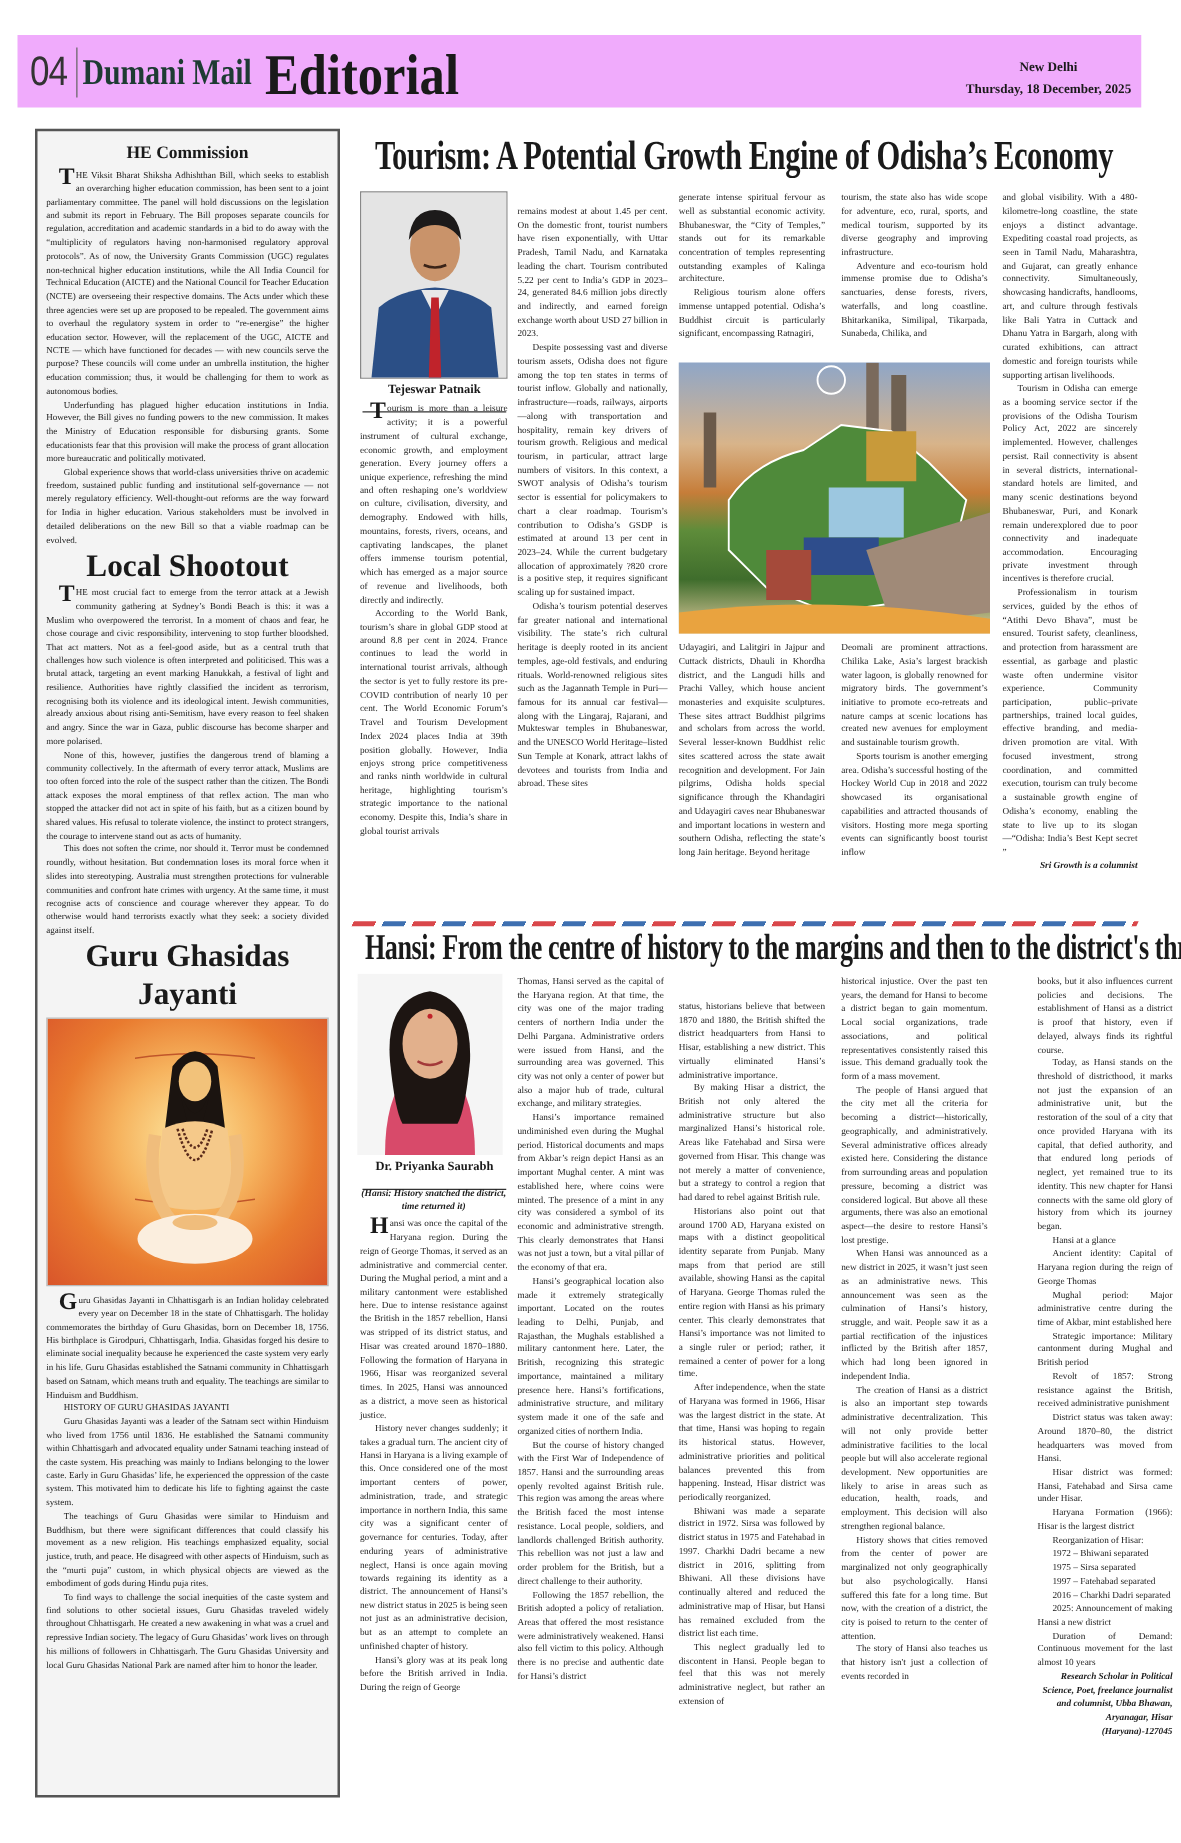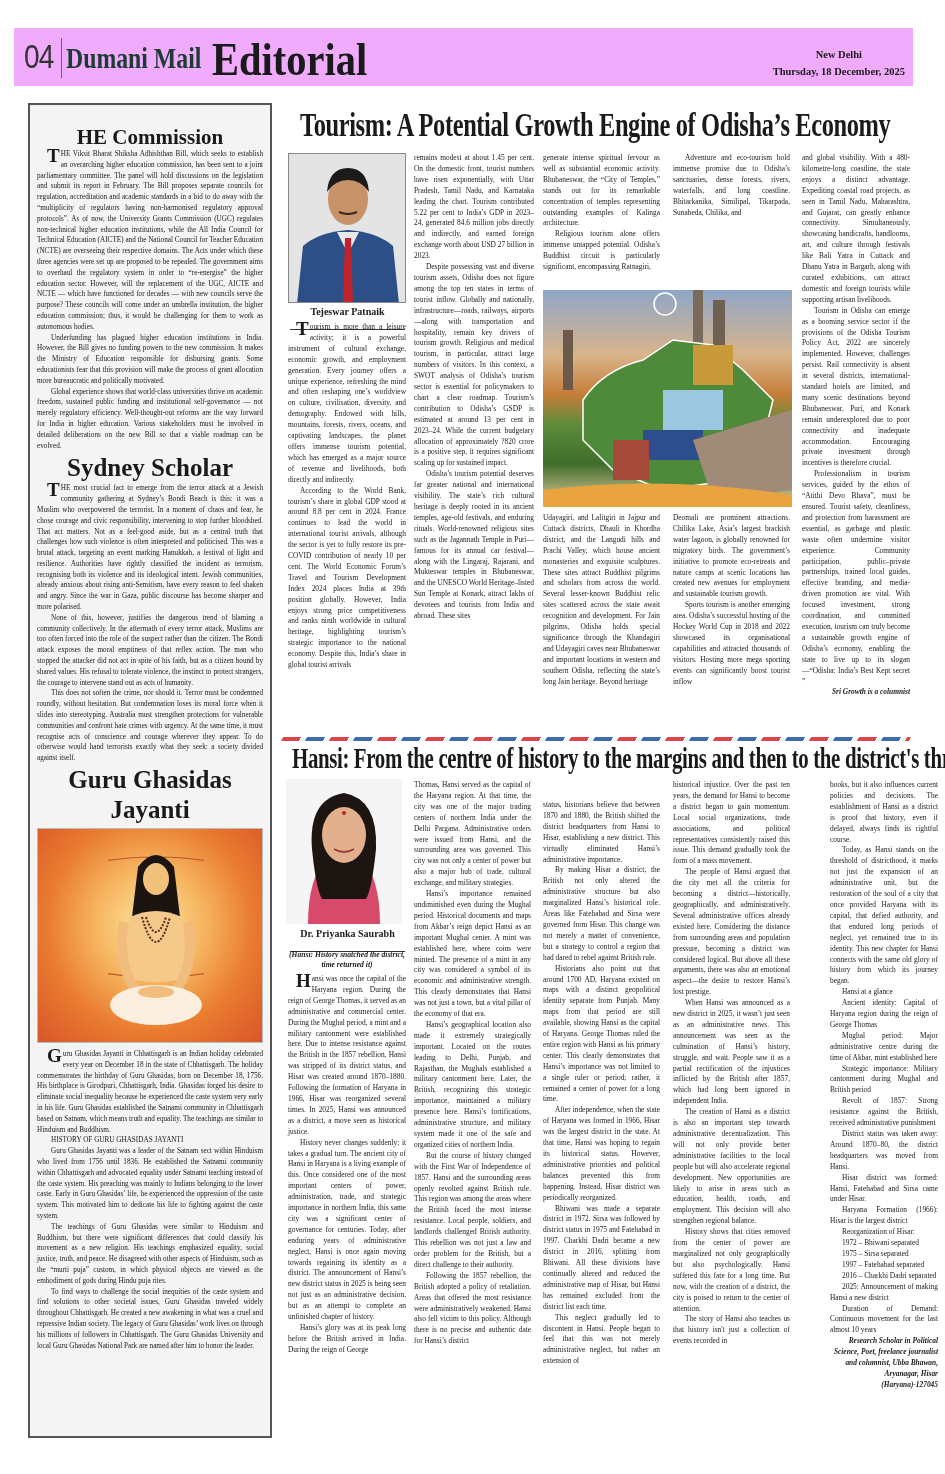--- a/index.html
+++ b/index.html
@@ -9,21 +9,21 @@
   
   .masthead { position: absolute; left: 14px; top: 28px; width: 899px; height: 58px; background: #f0abfc; }
   .page-no { position: absolute; left: 10px; top: 10px; font-family: "Liberation Sans", sans-serif; font-weight: 300; font-size: 33px; color: #333; letter-spacing: -1px; transform: scaleX(0.85); transform-origin: left; }
   .mast-divider { position: absolute; left: 47px; top: 10px; width: 1px; height: 40px; background: #666; }
   .paper-name { position: absolute; left: 52px; top: 14px; font-family: "Liberation Serif", serif; font-weight: bold; font-size: 29px; color: #1e3b33; transform: scaleX(0.82); transform-origin: left; white-space: nowrap; }
   .section-title { position: absolute; left: 198px; top: 5px; font-family: "Liberation Serif", serif; font-weight: bold; font-size: 46px; color: #1a1a1a; transform: scaleX(0.88); transform-origin: left; }
   .dateline { position: absolute; right: 8px; top: 18px; text-align: center; font-size: 10.5px; font-weight: bold; line-height: 17px; }
 
   
   .sidebar { position: absolute; left: 28px; top: 103px; width: 244px; height: 1335px; border: 2px solid #555; background: #f4f4f4; padding: 4px 7px; }
-  .sb-head { text-align: center; font-weight: bold; font-size: 21px; line-height: 24px; margin-top: 16px; }
+  .sb-head { text-align: center; font-weight: bold; font-size: 14px; line-height: 24px; margin-top: 2px; }
   .sb-head.big { font-size: 25px; line-height: 30px; }
   .sb-text { font-size: 7.2px; line-height: 10.8px; text-align: justify; }
   .sb-text p { text-indent: 14px; }
   .sb-text p.first { text-indent: 0; }
   .dropcap { font-weight: bold; font-size: 19px; line-height: 14px; float: left; margin-right: 1px; margin-left: 10px; }
   .guru-img { width: 100%; height: 215px; margin: 3px 0 6px; background: radial-gradient(ellipse at 50% 45%, #fde7a0 0%, #f6b35e 35%, #e97b2f 65%, #d9552a 100%); position: relative; overflow: hidden; border: 1px solid #bbb; }
   .guru-figure { position: absolute; left: 70px; top: 18px; width: 96px; height: 185px; }
 
   
   .a1-title { position: absolute; left: 300px; top: 107px; font-family: "Liberation Serif", serif; font-weight: bold; font-size: 33px; transform: scaleX(0.74); transform-origin: left; white-space: nowrap; letter-spacing: -0.5px; }
@@ -56,21 +56,21 @@
 </div>
 
 <div class="sidebar">
   <div class="sb-head">HE Commission</div>
   <div class="sb-text">
     <p class="first"><span class="dropcap">T</span><span>HE Viksit Bharat Shiksha Adhishthan Bill, which seeks to establish an overarching higher education commission, has been sent to a joint parliamentary committee. The panel will hold discussions on the legislation and submit its report in February. The Bill proposes separate councils for regulation, accreditation and academic standards in a bid to do away with the “multiplicity of regulators having non-harmonised regulatory approval protocols”. As of now, the University Grants Commission (UGC) regulates non-technical higher education institutions, while the All India Council for Technical Education (AICTE) and the National Council for Teacher Education (NCTE) are overseeing their respective domains. The Acts under which these three agencies were set up are proposed to be repealed. The government aims to overhaul the regulatory system in order to “re-energise” the higher education sector. However, will the replacement of the UGC, AICTE and NCTE — which have functioned for decades — with new councils serve the purpose? These councils will come under an umbrella institution, the higher education commission; thus, it would be challenging for them to work as autonomous bodies.</span></p>
     <p>Underfunding has plagued higher education institutions in India. However, the Bill gives no funding powers to the new commission. It makes the Ministry of Education responsible for disbursing grants. Some educationists fear that this provision will make the process of grant allocation more bureaucratic and politically motivated.</p>
     <p>Global experience shows that world-class universities thrive on academic freedom, sustained public funding and institutional self-governance — not merely regulatory efficiency. Well-thought-out reforms are the way forward for India in higher education. Various stakeholders must be involved in detailed deliberations on the new Bill so that a viable roadmap can be evolved.</p>
   </div>
 
-  <div class="sb-head big" style="margin-top:2px;">Sydney Scholar</div>
+  <div class="sb-head big" style="margin-top:2px;">Local Shootout</div>
   <div class="sb-text">
     <p class="first"><span class="dropcap">T</span><span>HE most crucial fact to emerge from the terror attack at a Jewish community gathering at Sydney’s Bondi Beach is this: it was a Muslim who overpowered the terrorist. In a moment of chaos and fear, he chose courage and civic responsibility, intervening to stop further bloodshed. That act matters. Not as a feel-good aside, but as a central truth that challenges how such violence is often interpreted and politicised. This was a brutal attack, targeting an event marking Hanukkah, a festival of light and resilience. Authorities have rightly classified the incident as terrorism, recognising both its violence and its ideological intent. Jewish communities, already anxious about rising anti-Semitism, have every reason to feel shaken and angry. Since the war in Gaza, public discourse has become sharper and more polarised.</span></p>
     <p>None of this, however, justifies the dangerous trend of blaming a community collectively. In the aftermath of every terror attack, Muslims are too often forced into the role of the suspect rather than the citizen. The Bondi attack exposes the moral emptiness of that reflex action. The man who stopped the attacker did not act in spite of his faith, but as a citizen bound by shared values. His refusal to tolerate violence, the instinct to protect strangers, the courage to intervene stand out as acts of humanity.</p>
     <p>This does not soften the crime, nor should it. Terror must be condemned roundly, without hesitation. But condemnation loses its moral force when it slides into stereotyping. Australia must strengthen protections for vulnerable communities and confront hate crimes with urgency. At the same time, it must recognise acts of conscience and courage wherever they appear. To do otherwise would hand terrorists exactly what they seek: a society divided against itself.</p>
   </div>
 
   <div class="sb-head big" style="margin-top:1px;">Guru Ghasidas Jayanti</div>
   <div class="guru-img" title="Painting of Guru Ghasidas seated in meditation">
     <svg class="guru-figure" viewBox="0 0 96 185">
       <ellipse cx="48" cy="10" rx="140" ry="60" fill="none" stroke="#c0552a" stroke-width="1.2" transform="translate(0,60)"></ellipse>
@@ -107,31 +107,32 @@
     <path d="M50 58 Q59 62 68 58" stroke="#3b2418" stroke-width="2" fill="none"></path>
   </svg>
 </div>
 <div class="byline" style="left:290px; top:306px; width:115px;">Tejeswar Patnaik</div>
 
 <div class="col" style="left:288px; top:322px; width:118px;">
   <p class="noind"><span class="dropcap" style="margin-left:8px;">T</span><span>ourism is more than a leisure activity; it is a powerful instrument of cultural exchange, economic growth, and employment generation. Every journey offers a unique experience, refreshing the mind and often reshaping one’s worldview on culture, civilisation, diversity, and demography. Endowed with hills, mountains, forests, rivers, oceans, and captivating landscapes, the planet offers immense tourism potential, which has emerged as a major source of revenue and livelihoods, both directly and indirectly.</span></p>
   <p>According to the World Bank, tourism’s share in global GDP stood at around 8.8 per cent in 2024. France continues to lead the world in international tourist arrivals, although the sector is yet to fully restore its pre-COVID contribution of nearly 10 per cent. The World Economic Forum’s Travel and Tourism Development Index 2024 places India at 39th position globally. However, India enjoys strong price competitiveness and ranks ninth worldwide in cultural heritage, highlighting tourism’s strategic importance to the national economy. Despite this, India’s share in global tourist arrivals</p>
 </div>
 
-<div class="col" style="left:414px; top:153px; width:120px;">
+<div class="col" style="left:414px; top:164px; width:120px;">
   <p class="noind">remains modest at about 1.45 per cent. On the domestic front, tourist numbers have risen exponentially, with Uttar Pradesh, Tamil Nadu, and Karnataka leading the chart. Tourism contributed 5.22 per cent to India’s GDP in 2023–24, generated 84.6 million jobs directly and indirectly, and earned foreign exchange worth about USD 27 billion in 2023.</p>
   <p>Despite possessing vast and diverse tourism assets, Odisha does not figure among the top ten states in terms of tourist inflow. Globally and nationally, infrastructure—roads, railways, airports—along with transportation and hospitality, remain key drivers of tourism growth. Religious and medical tourism, in particular, attract large numbers of visitors. In this context, a SWOT analysis of Odisha’s tourism sector is essential for policymakers to chart a clear roadmap. Tourism’s contribution to Odisha’s GSDP is estimated at around 13 per cent in 2023–24. While the current budgetary allocation of approximately ?820 crore is a positive step, it requires significant scaling up for sustained impact.</p>
   <p>Odisha’s tourism potential deserves far greater national and international visibility. The state’s rich cultural heritage is deeply rooted in its ancient temples, age-old festivals, and enduring rituals. World-renowned religious sites such as the Jagannath Temple in Puri—famous for its annual car festival—along with the Lingaraj, Rajarani, and Mukteswar temples in Bhubaneswar, and the UNESCO World Heritage–listed Sun Temple at Konark, attract lakhs of devotees and tourists from India and abroad. These sites</p>
 </div>
 
 <div class="col" style="left:543px; top:153px; width:117px;">
   <p class="noind">generate intense spiritual fervour as well as substantial economic activity. Bhubaneswar, the “City of Temples,” stands out for its remarkable concentration of temples representing outstanding examples of Kalinga architecture.</p>
   <p>Religious tourism alone offers immense untapped potential. Odisha’s Buddhist circuit is particularly significant, encompassing Ratnagiri,</p>
 </div>
 <div class="col" style="left:673px; top:153px; width:117px;">
+  <p class="noind">tourism, the state also has wide scope for adventure, eco, rural, sports, and medical tourism, supported by its diverse geography and improving infrastructure.</p>
   <p>Adventure and eco-tourism hold immense promise due to Odisha’s sanctuaries, dense forests, rivers, waterfalls, and long coastline. Bhitarkanika, Similipal, Tikarpada, Sunabeda, Chilika, and</p>
 </div>
 
 <div class="odisha-img" title="Odisha map collage of industry, waterfalls, tiger, agriculture, port, solar, highways and tribal women">
   <svg viewBox="0 0 249 217" width="249" height="217">
     <rect x="20" y="40" width="10" height="60" fill="#6b5a4a"></rect>
     <rect x="150" y="0" width="10" height="90" fill="#7a6a5c"></rect>
     <rect x="170" y="10" width="12" height="80" fill="#6f6152"></rect>
     <circle cx="122" cy="14" r="11" fill="none" stroke="#fff" stroke-width="1.5"></circle>
     <path d="M40 110 Q60 80 100 70 L130 50 L170 55 L200 80 L230 110 L220 150 L190 190 L120 200 L70 180 L40 150 Z" fill="#4f8a3a" stroke="#fff" stroke-width="1.5"></path>

